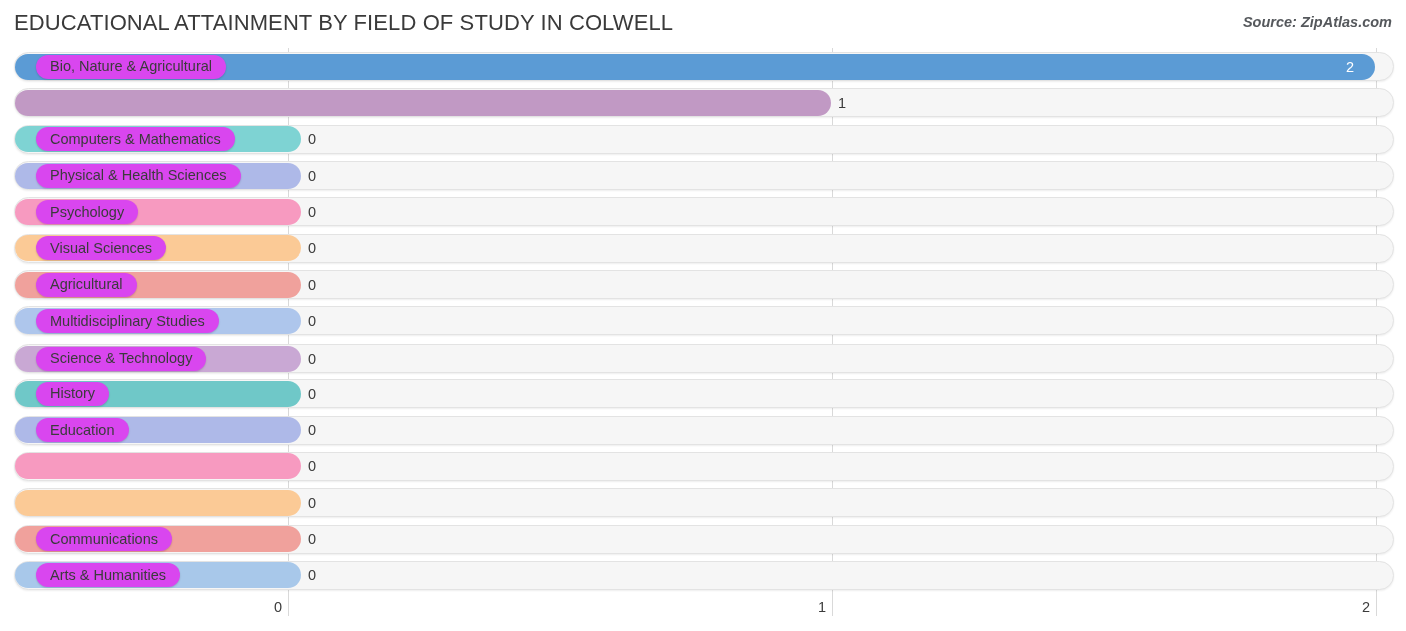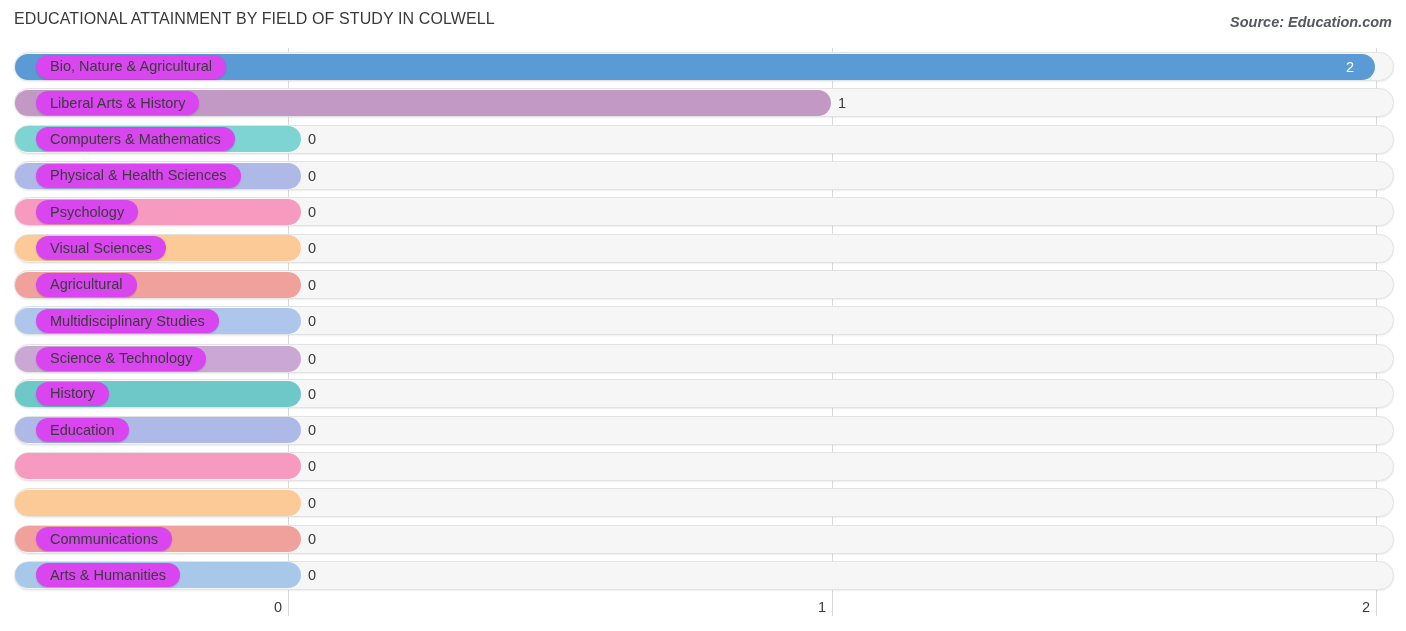--- a/index.html
+++ b/index.html
@@ -21,21 +21,21 @@
   .header {
     position: absolute;
     left: 0; top: 0;
     width: 1406px;
     height: 44px;
   }
   .chart-title {
     position: absolute;
     left: 14px;
     top: 10px;
-    font-size: 16px;
+    font-size: 22px;
     font-weight: 400;
     letter-spacing: .1px;
     color: #3a3a3a;
     white-space: nowrap;
   }
   .source-note {
     position: absolute;
     right: 14px;
     top: 14px;
     font-size: 14.5px;
@@ -161,41 +161,38 @@
     width: 1px;
     height: 23px;
     background: #d9d9d9;
   }
 </style>
 </head>
 <body>
 
 <div class="header">
   <div class="chart-title">EDUCATIONAL ATTAINMENT BY FIELD OF STUDY IN COLWELL</div>
-  <div class="source-note">Source: Education.com</div>
+  <div class="source-note">Source: ZipAtlas.com</div>
 </div>
 
 <div class="plot" id="plot">
     <div class="gridline" style="left: 288px;"></div>
     <div class="gridline" style="left: 832px;"></div>
     <div class="gridline" style="left: 1376px;"></div>
     <div class="row" style="top: 4px;">
       <div class="track"></div>
       <div class="bar" style="width: 1360px; background: rgb(91, 155, 213);"></div>
       <div class="label-pill">
         <span class="label-text">Bio, Nature &amp; Agricultural</span>
       </div>
       <div class="value-in" style="left: 1332px;">2</div>
     </div>
     <div class="row" style="top: 40.35px;">
       <div class="track"></div>
       <div class="bar" style="width: 816px; background: rgb(193, 153, 196);"></div>
-      <div class="label-pill">
-        <span class="label-text">Liberal Arts &amp; History</span>
-      </div>
       <div class="value-out" style="left: 824px;">1</div>
     </div>
     <div class="row" style="top: 76.7px;">
       <div class="track"></div>
       <div class="bar" style="width: 286px; background: rgb(126, 211, 211);"></div>
       <div class="label-pill">
         <span class="label-text">Computers &amp; Mathematics</span>
       </div>
       <div class="value-out" style="left: 294px;">0</div>
     </div>

